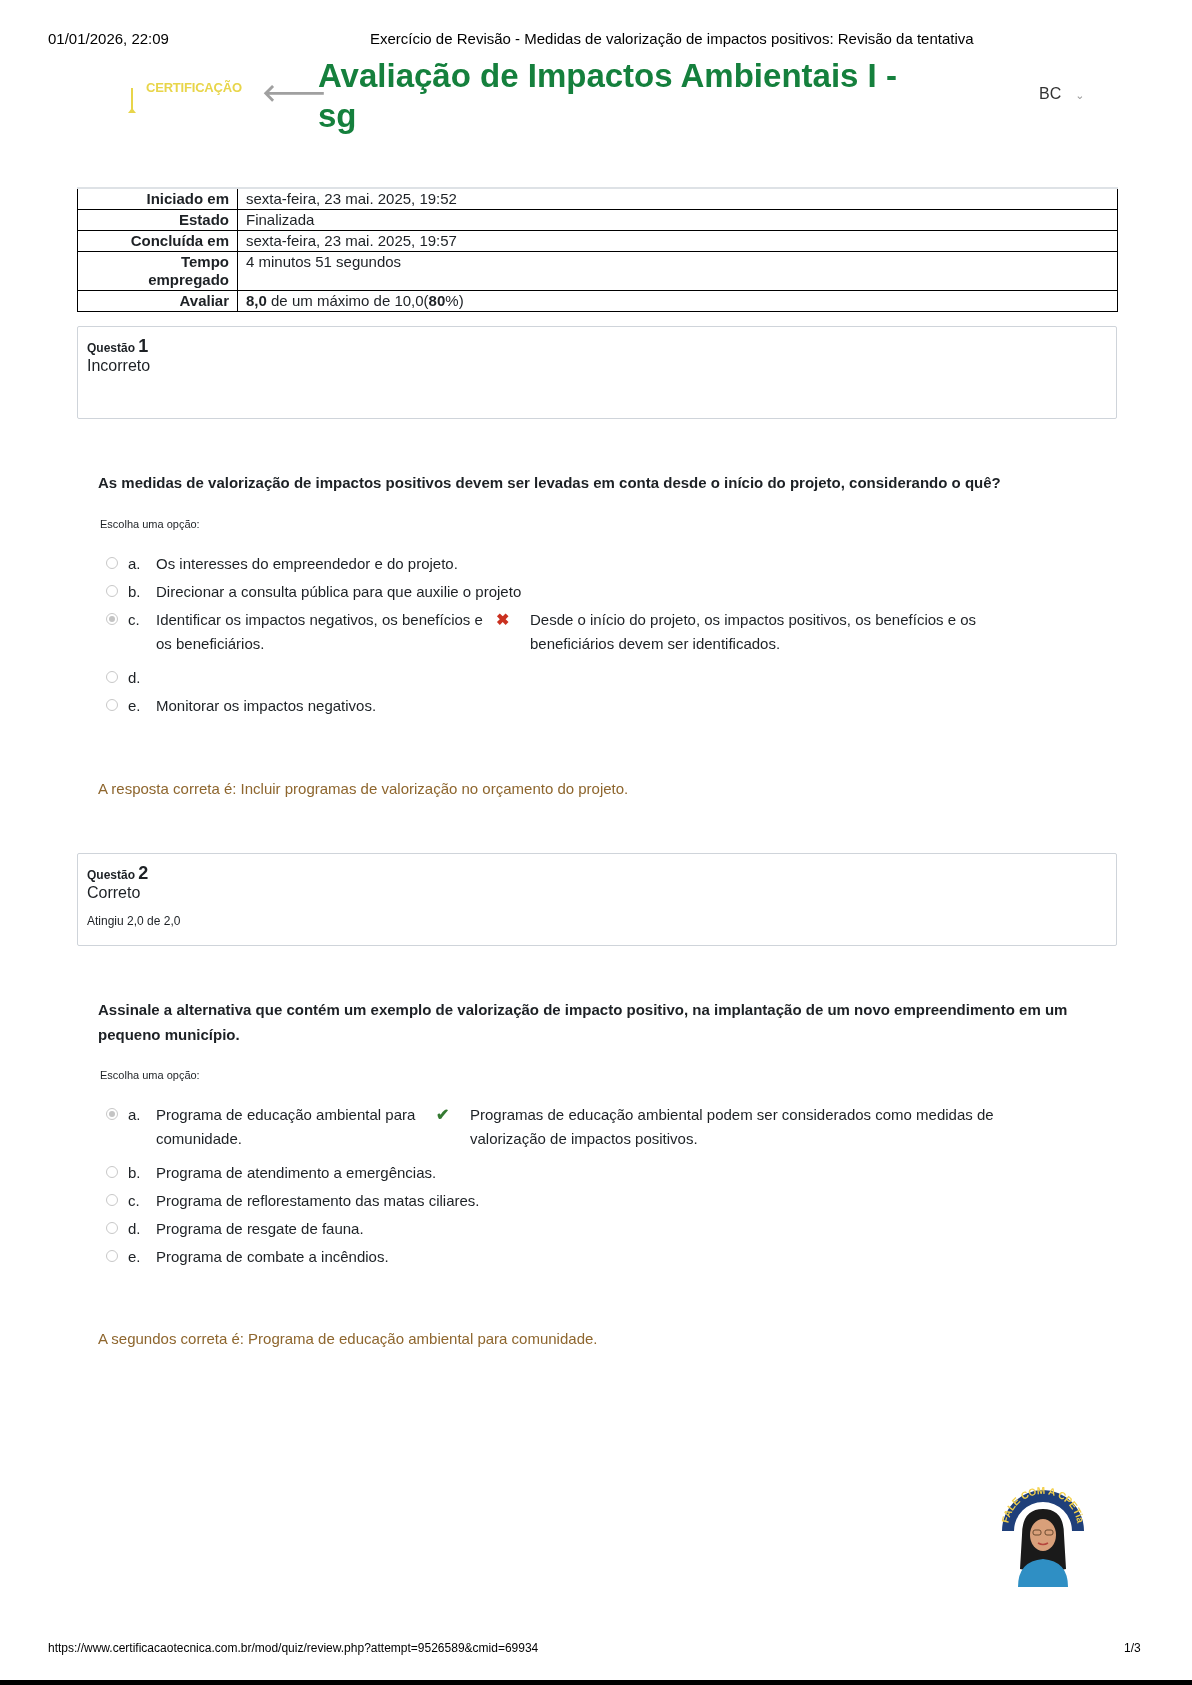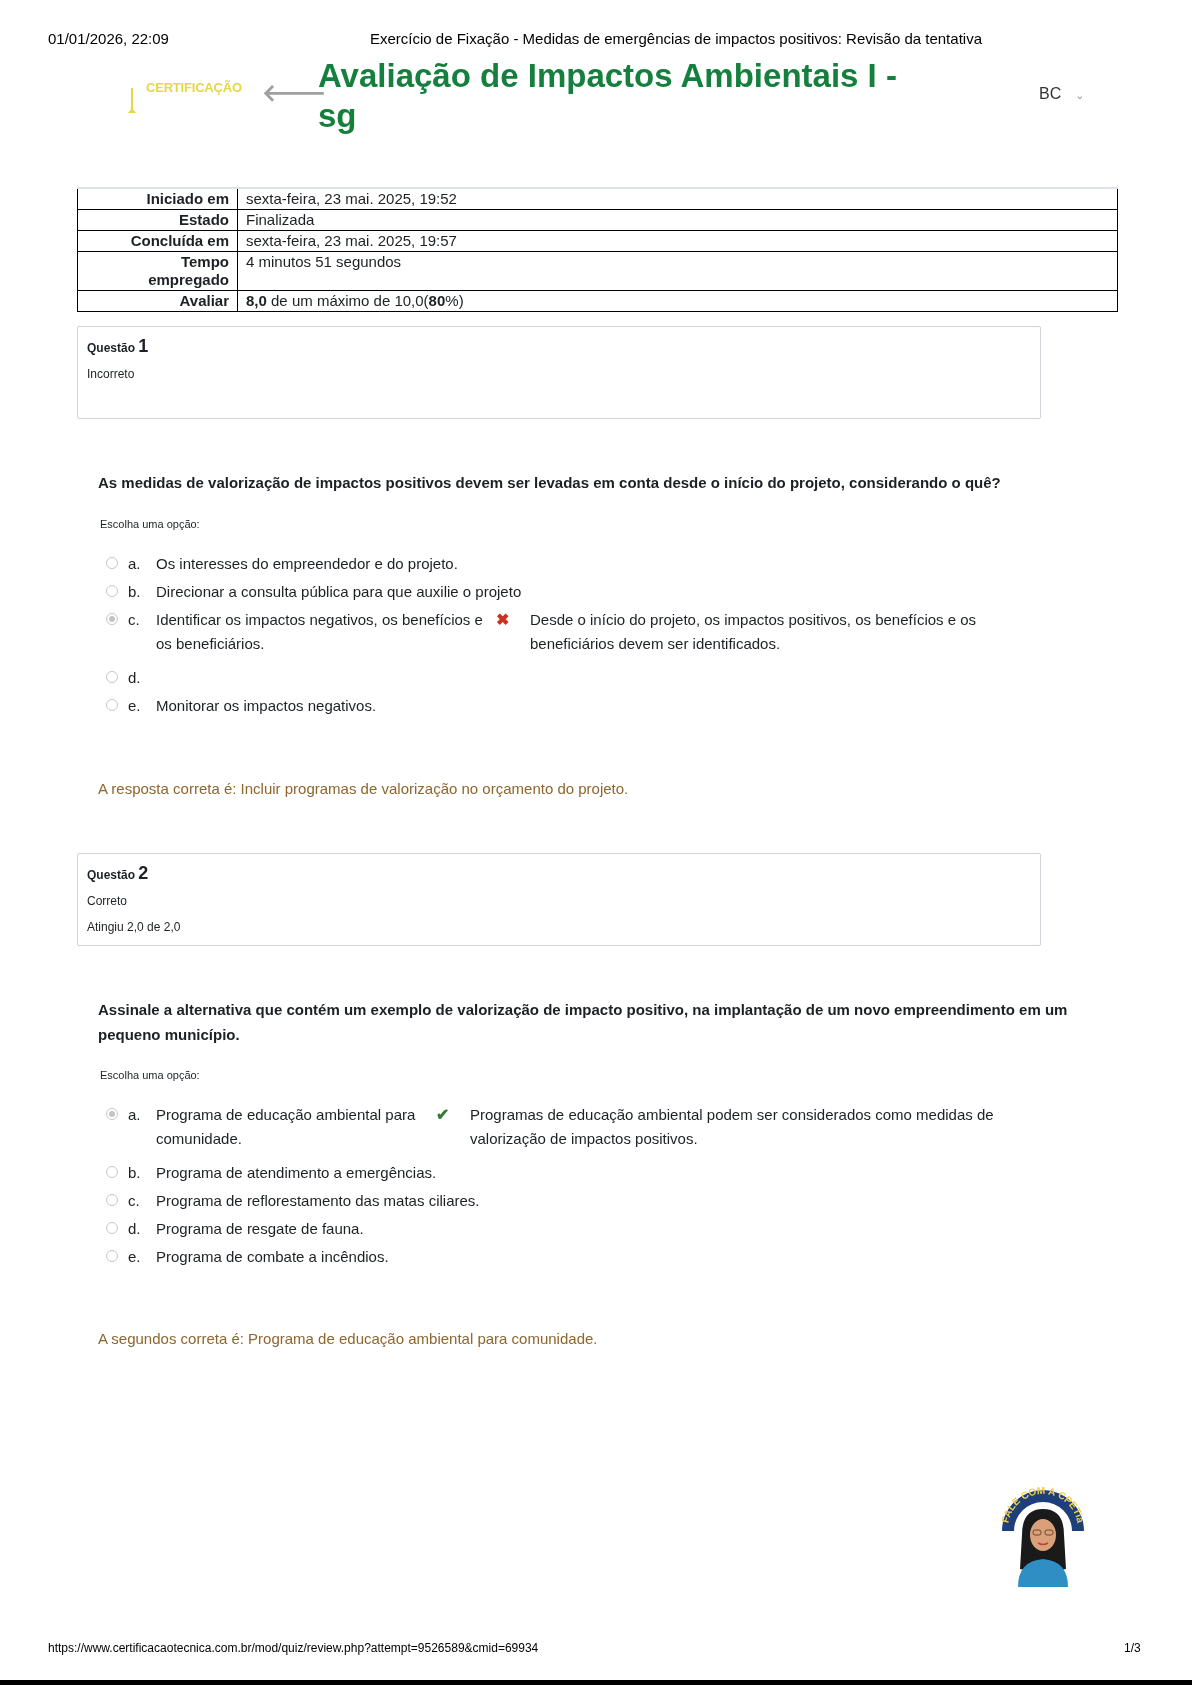--- a/index.html
+++ b/index.html
@@ -24,27 +24,27 @@
 
   table.summary {
     position: absolute; left: 77px; top: 187px; width: 1041px;
     border-collapse: collapse; font-size: 15px;
   }
   table.summary th, table.summary td { border: 1px solid #000; padding: 1px 8px; vertical-align: top; line-height: 18px; }
   table.summary th { text-align: right; font-weight: bold; width: 143px; }
   table.summary tr:first-child th, table.summary tr:first-child td { border-top: 2px solid #dee2e6; }
 
   .qinfo {
-    position: absolute; left: 77px; width: 964px; height: 93px;
+    position: absolute; left: 77px; width: 1040px; height: 93px;
     border: 1px solid #cfd4da; border-radius: 2px; background: #fff;
     padding: 9px 9px; box-sizing: border-box;
   }
   .qinfo .qno { font-size: 12px; font-weight: bold; }
   .qinfo .qno span { font-size: 18px; }
-  .qinfo .state { font-size: 12px; margin-top: 10px; }
+  .qinfo .state { font-size: 16px; }
   .qinfo .grade { font-size: 12px; margin-top: 12px; }
 
   .qtext { position: absolute; left: 98px; width: 1020px; font-size: 15px; font-weight: bold; line-height: 25px; }
   .prompt { position: absolute; left: 100px; font-size: 11px; }
   .answers { position: absolute; left: 106px; width: 1000px; font-size: 15px; }
   .opt { position: relative; display: flex; align-items: flex-start; line-height: 24px; margin-bottom: 4px; cursor: pointer; }
   .radio { width: 12px; height: 12px; border: 1px solid #c8c8c8; border-radius: 50%; margin-top: 5px; margin-right: 10px; box-sizing: border-box; background: #fff; flex: none; }
   .radio.checked { background: #fff; position: relative; }
   .radio.checked::after { content: ""; position: absolute; left: 2px; top: 2px; width: 6px; height: 6px; border-radius: 50%; background: #c4c4c4; }
   .letter { width: 28px; flex: none; }
@@ -60,21 +60,21 @@
   .chat-widget { left: 996px; top: 1483px; width: 94px; height: 106px; cursor: pointer; }
   .print-footer { top: 1641px; font-size: 12px; color: #000; }
   #pf-url { left: 48px; }
   #pf-page { left: 1124px; }
   .bottom-bar { left: 0; top: 1680px; width: 1192px; height: 5px; background: #000; }
 </style>
 </head>
 <body>
 
 <div class="abs print-header" id="ph-date">01/01/2026, 22:09</div>
-<div class="abs print-header" id="ph-title">Exercício de Fixação - Medidas de emergências de impactos positivos: Revisão da tentativa</div>
+<div class="abs print-header" id="ph-title">Exercício de Revisão - Medidas de valorização de impactos positivos: Revisão da tentativa</div>
 
 <div class="abs logo">
   <div class="logo-bar"></div>
   <div class="logo-base"></div>
   <div class="logo-text">CERTIFICAÇÃO</div>
 </div>
 <div class="abs back-arrow">🡐</div>
 <div class="abs course-title">Avaliação de Impactos Ambientais I - sg</div>
 <div class="abs user-menu">
   <span>BC</span><span class="chev">⌄</span>

